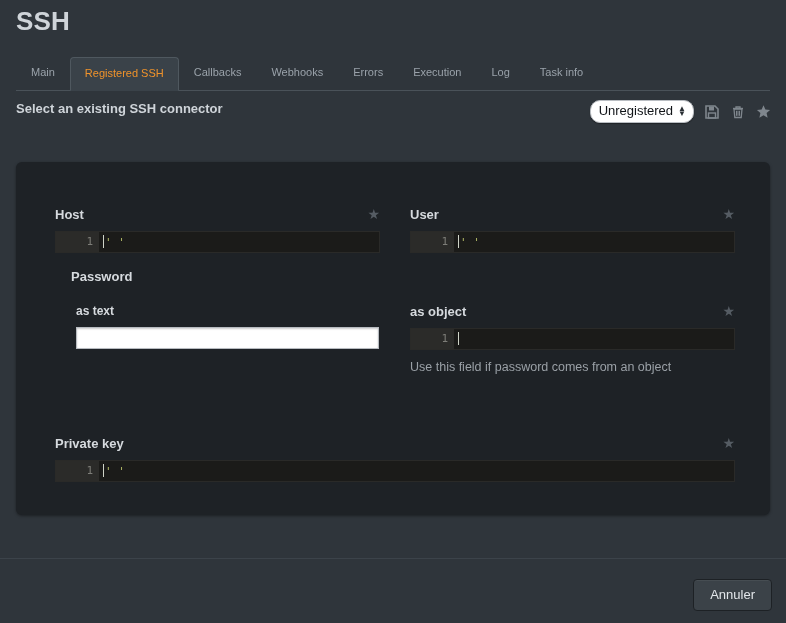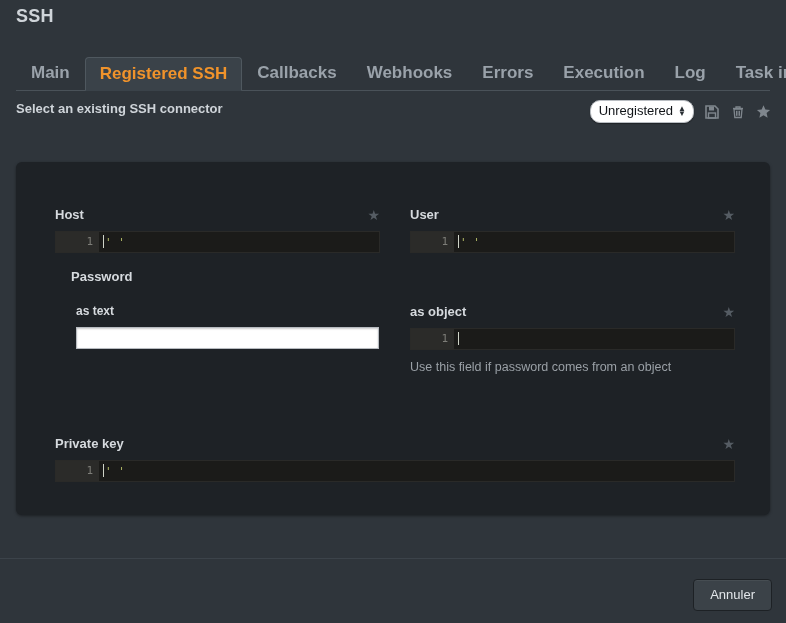--- a/index.html
+++ b/index.html
@@ -12,41 +12,41 @@
     color: #d6dade;
     overflow: hidden;
     position: relative;
   }
 
   
   .page-title {
     position: absolute;
     left: 16px;
     top: 6px;
-    font-size: 18px;
+    font-size: 26px;
     font-weight: bold;
     color: #cfd4d9;
     letter-spacing: 0.2px;
   }
 
   
   .tabbar {
     position: absolute;
     left: 16px;
     top: 57px;
     width: 754px;
     height: 34px;
     border-bottom: 1px solid #4a5259;
     display: flex;
     align-items: flex-end;
   }
   .tab {
     padding: 8px 14px 9px 14px;
-    font-size: 17px;
-    font-weight: bold;
+    font-size: 11px;
+    font-weight: normal;
     color: #9aa2aa;
     line-height: 15px;
     border: 1px solid transparent;
     border-radius: 4px 4px 0 0;
     position: relative;
     cursor: pointer;
     white-space: nowrap;
   }
   .tab.active {
     color: #f0932b;
@@ -127,21 +127,20 @@
     color: #d6dade;
   }
   .star {
     color: #555c63;
     font-size: 14px;
     line-height: 14px;
     cursor: pointer;
   }
   .label-row {
     display: flex;
-    align-items: center;
     justify-content: space-between;
   }
 
   
   .editor {
     display: flex;
     background: #1b1b19;
     border: 1px solid #2a2a28;
     height: 22px;
     font-family: "DejaVu Sans Mono", monospace;

